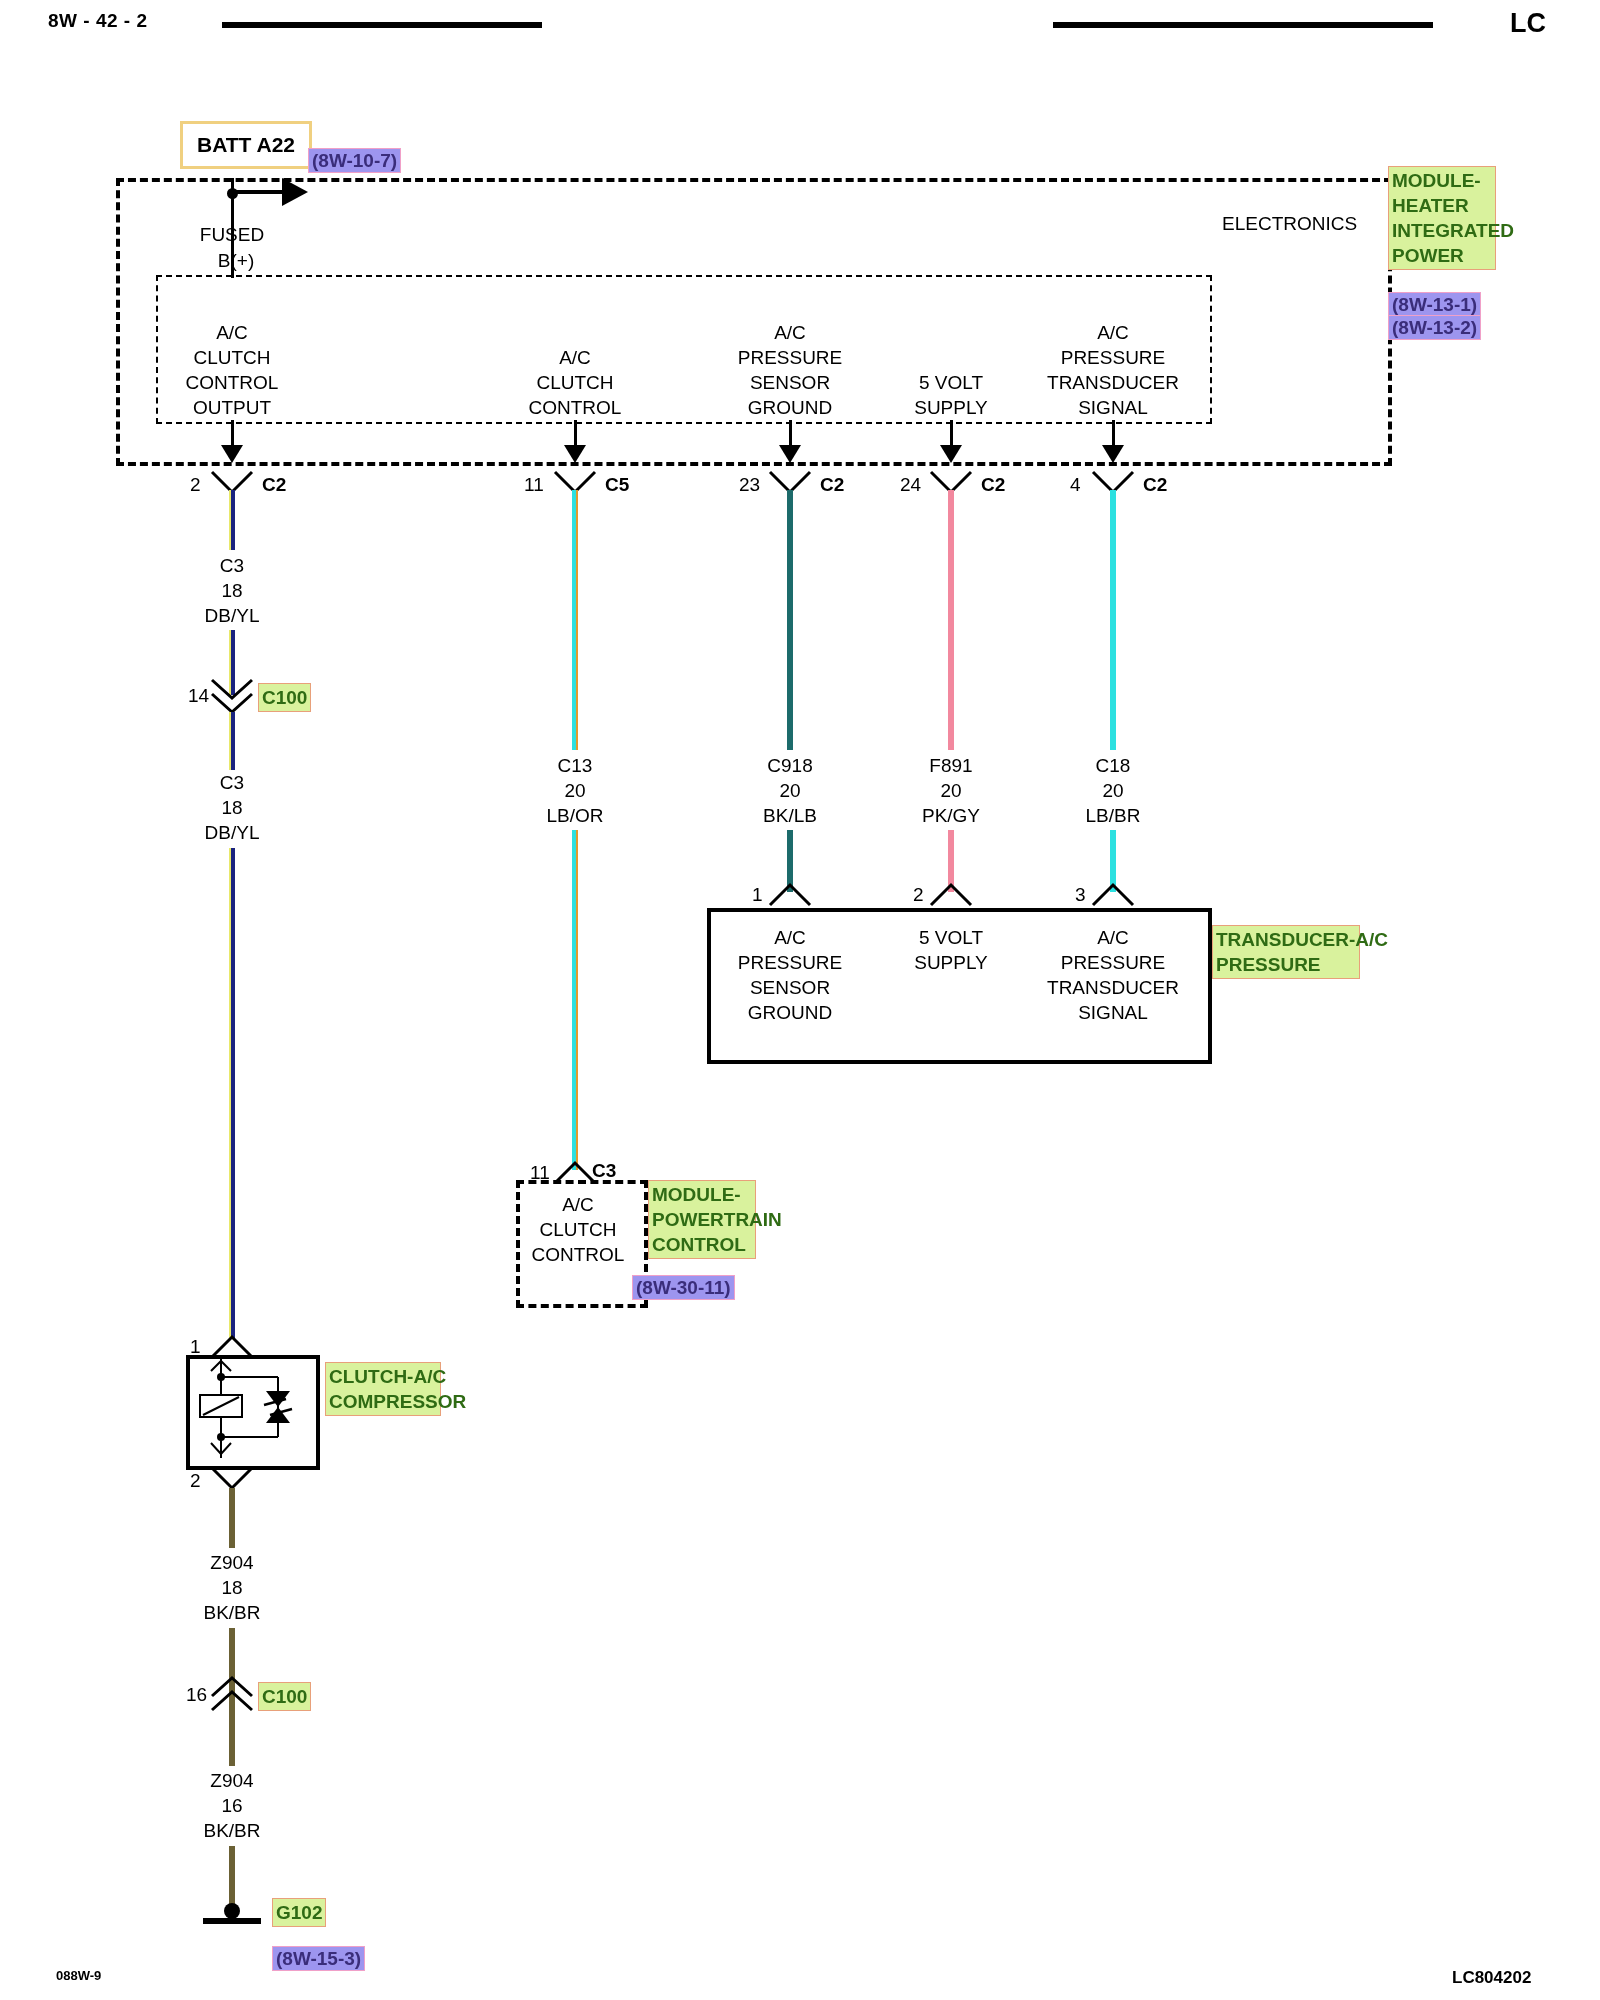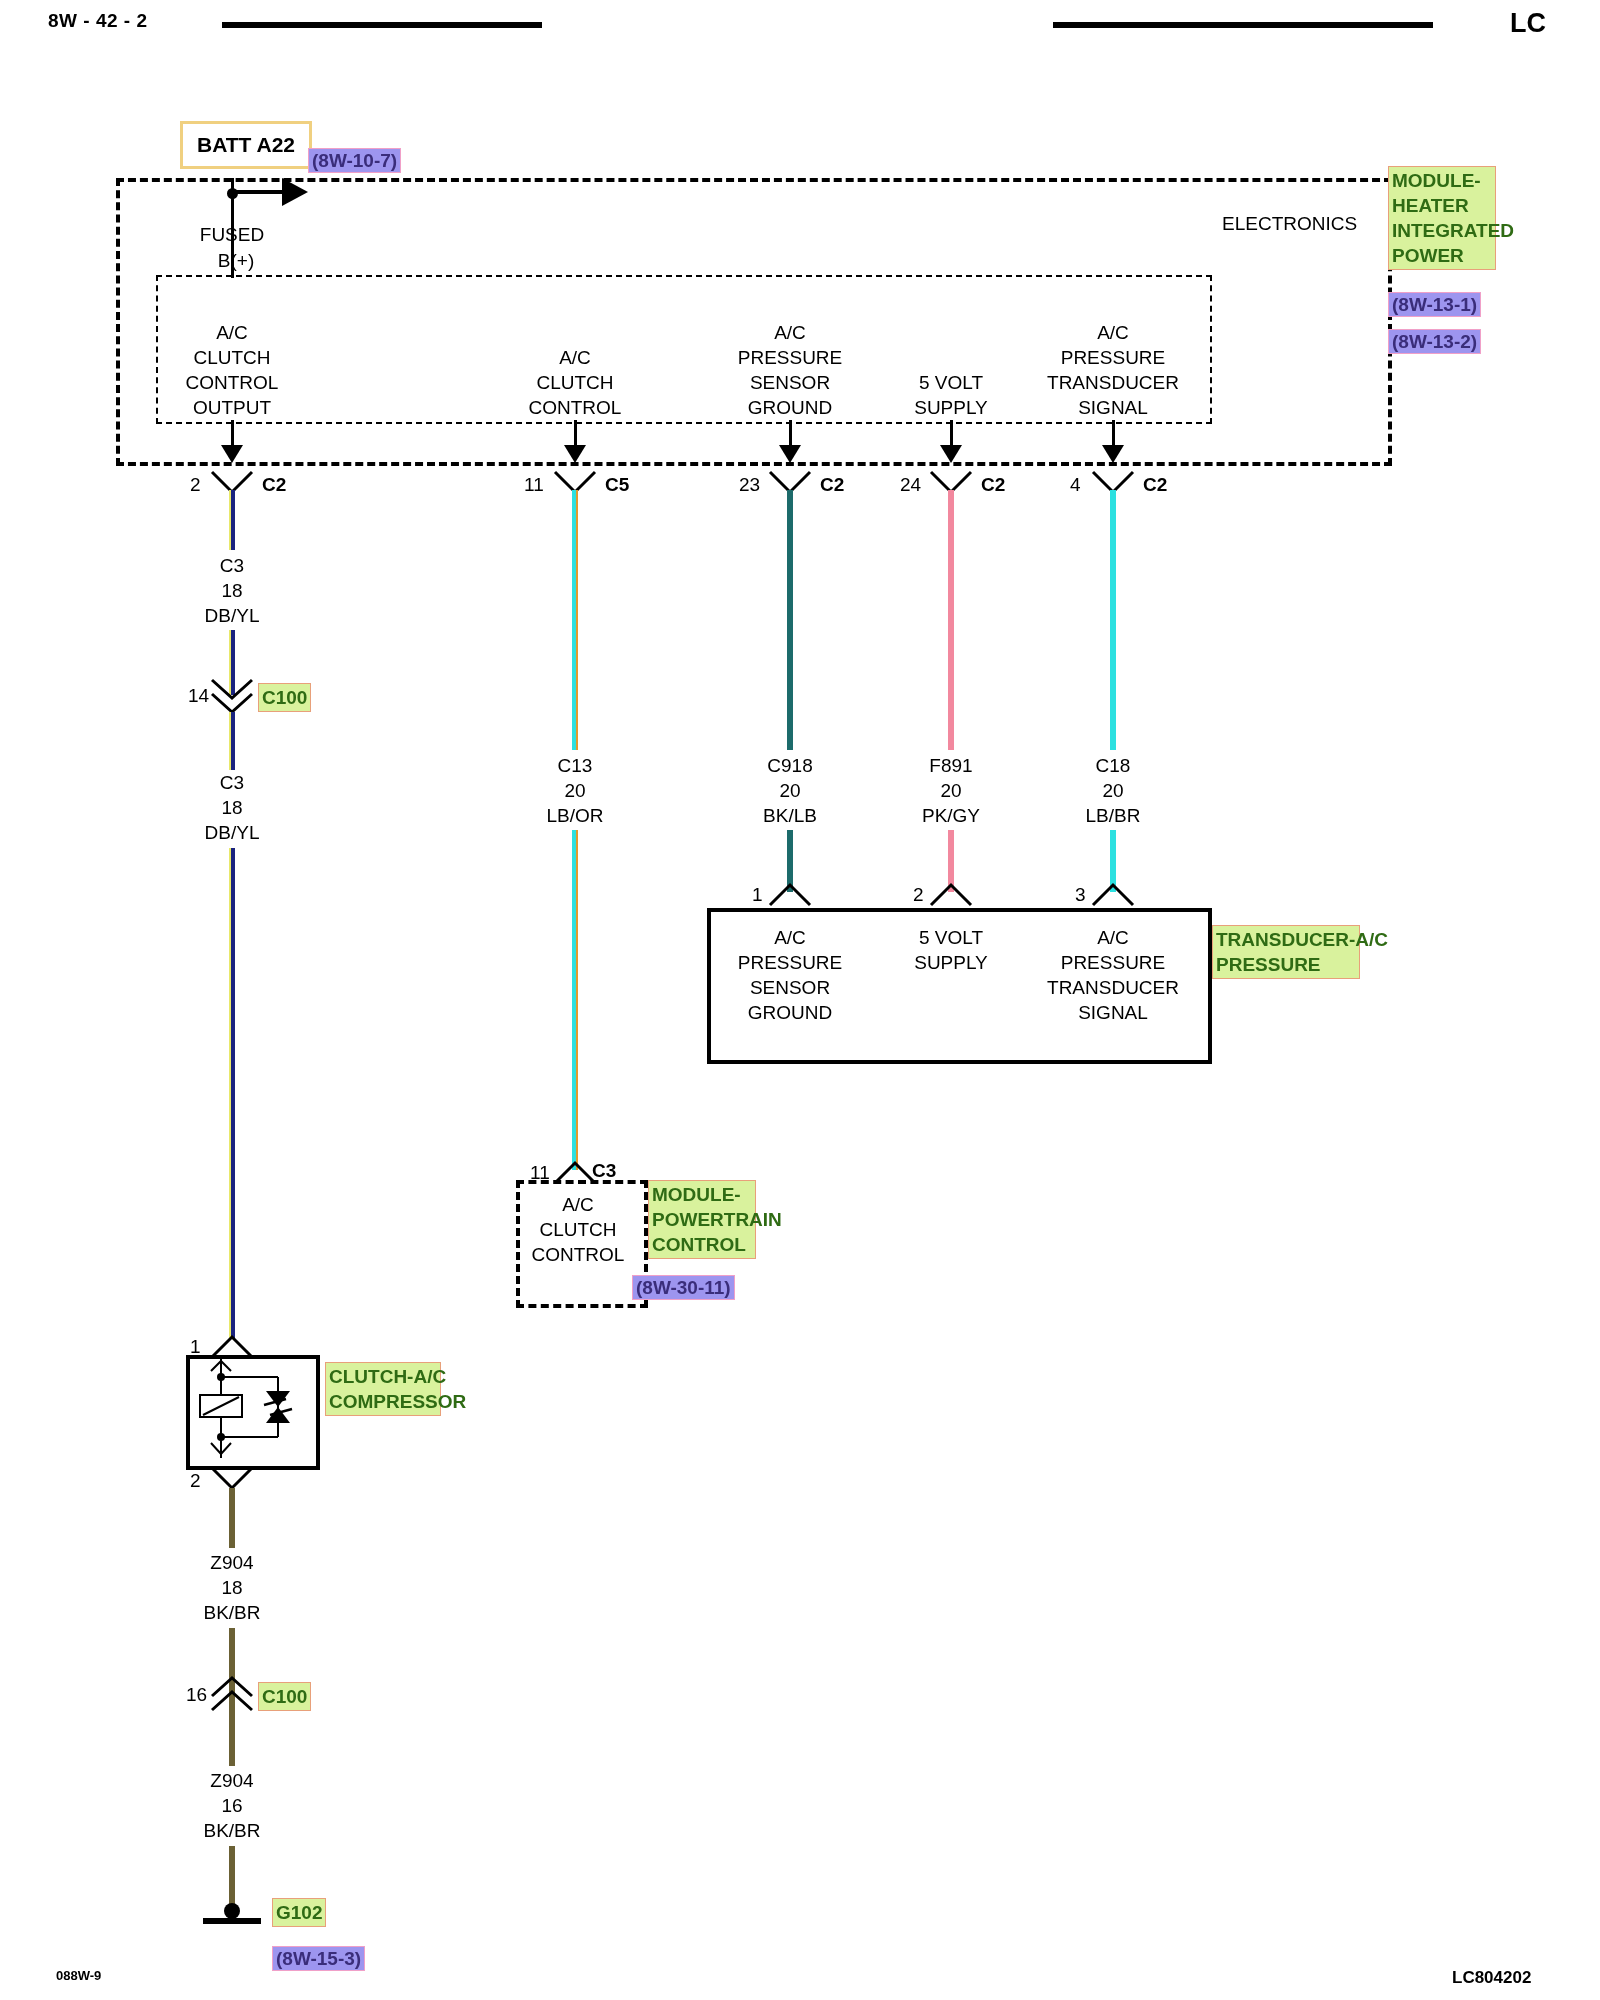--- a/index.html
+++ b/index.html
@@ -91,21 +91,21 @@
     <div>SIGNAL</div>
   </div>
 
   <div class="abs lbl-green" style="left:1388px;top:166px;width:100px;">
     <div>MODULE-</div>
     <div>HEATER</div>
     <div>INTEGRATED</div>
     <div>POWER</div>
   </div>
   <div class="abs lbl-purple" style="left:1388px;top:276px;">(8W-13-1)</div>
-  <div class="abs lbl-purple" style="left:1388px;top:313px;text-align:right;">(8W-13-2)</div>
+  <div class="abs lbl-purple" style="left:1388px;top:299px;text-align:right;">(8W-13-2)</div>
 
   <div class="abs" style="left:230.5px;top:420px;width:3px;height:35px;background:#000;"></div>
   <div class="abs" style="left:221px;top:445px;width:0;height:0;border-left:11px solid transparent;border-right:11px solid transparent;border-top:18px solid #000;"></div>
   <div class="abs" style="left:573.5px;top:420px;width:3px;height:35px;background:#000;"></div>
   <div class="abs" style="left:564px;top:445px;width:0;height:0;border-left:11px solid transparent;border-right:11px solid transparent;border-top:18px solid #000;"></div>
   <div class="abs" style="left:788.5px;top:420px;width:3px;height:35px;background:#000;"></div>
   <div class="abs" style="left:779px;top:445px;width:0;height:0;border-left:11px solid transparent;border-right:11px solid transparent;border-top:18px solid #000;"></div>
   <div class="abs" style="left:949.5px;top:420px;width:3px;height:35px;background:#000;"></div>
   <div class="abs" style="left:940px;top:445px;width:0;height:0;border-left:11px solid transparent;border-right:11px solid transparent;border-top:18px solid #000;"></div>
   <div class="abs" style="left:1111.5px;top:420px;width:3px;height:35px;background:#000;"></div>

